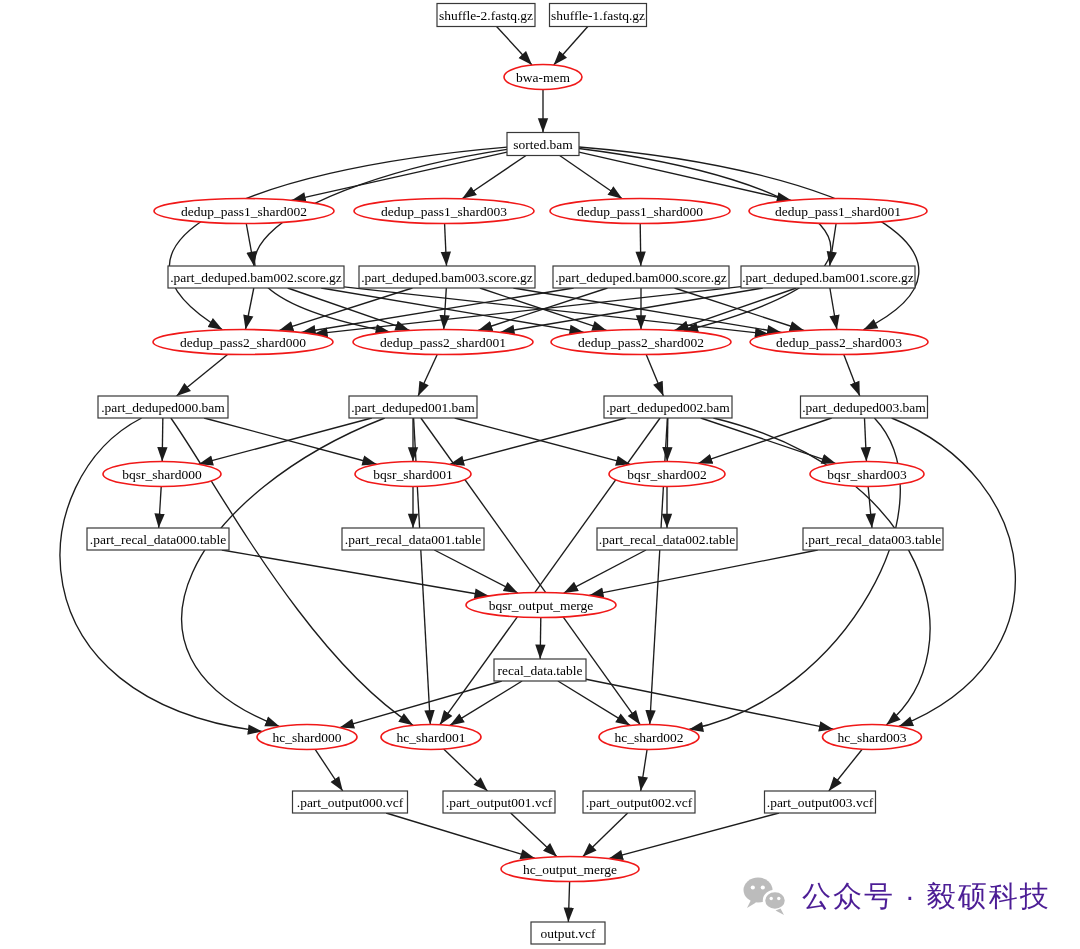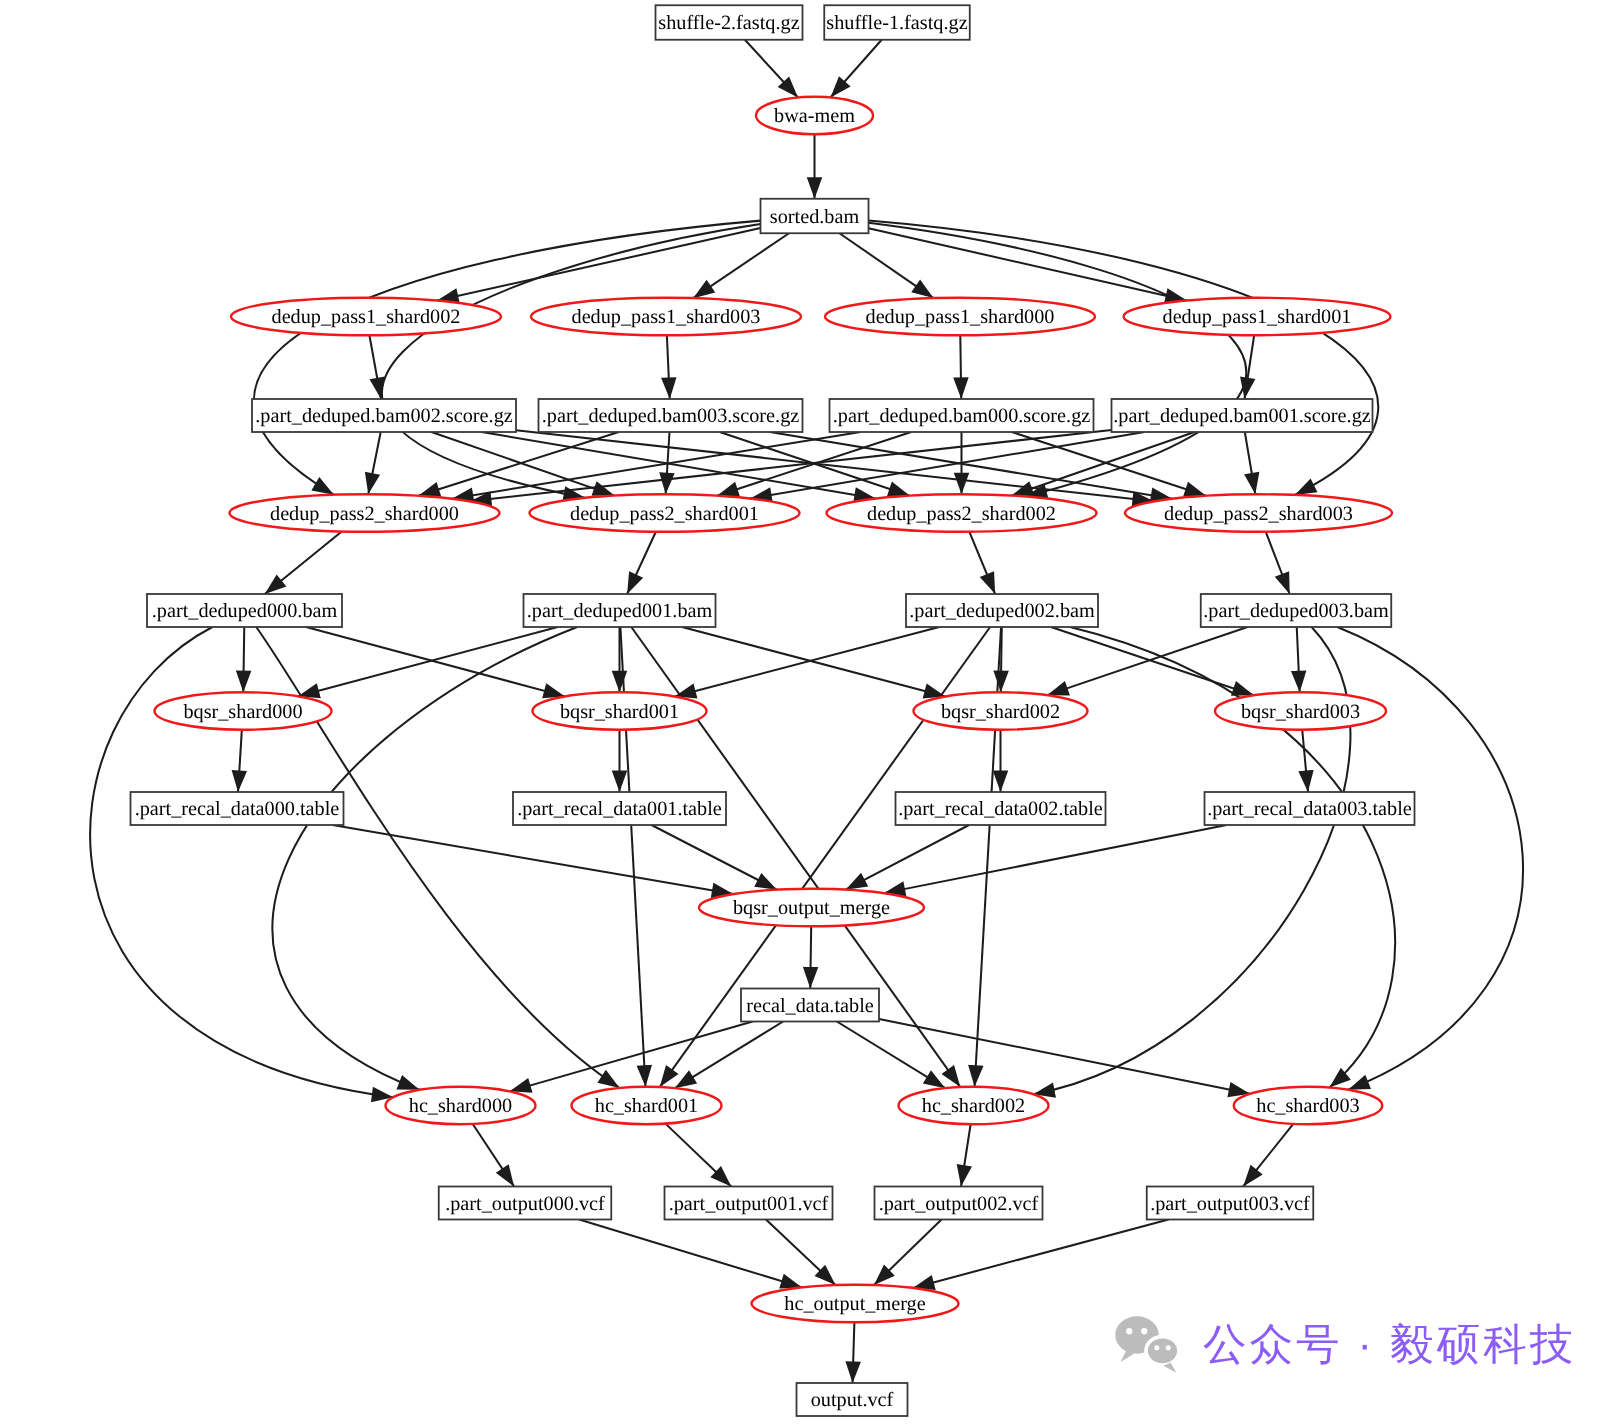--- a/index.html
+++ b/index.html
@@ -268,15 +268,15 @@
     <svg width="48" height="42" viewBox="0 0 48 42">
       <ellipse cx="16" cy="14" rx="14.5" ry="12.5" fill="#bcbcbc"></ellipse>
       <path d="M9,24 L5,32 L14,26.5 Z" fill="#bcbcbc"></path>
       <circle cx="10.8" cy="11.5" r="2.1" fill="#ffffff"></circle>
       <circle cx="20.8" cy="11.5" r="2.1" fill="#ffffff"></circle>
       <ellipse cx="33" cy="24.5" rx="11" ry="9.5" fill="#bcbcbc" stroke="#ffffff" stroke-width="2.5"></ellipse>
       <path d="M38.5,32.5 L42,39 L33.5,34.5 Z" fill="#bcbcbc"></path>
       <circle cx="29.2" cy="22.5" r="1.7" fill="#ffffff"></circle>
       <circle cx="36.8" cy="22.5" r="1.7" fill="#ffffff"></circle>
     </svg>
-    <span class="watermark-text" style="color: #8b5cf6; text-align: right;">公众号 · 毅硕科技</span>
+    <span class="watermark-text" style="color: #4c1d95; text-align: right;">公众号 · 毅硕科技</span>
   </div>
 </div>
 
 </body></html>

